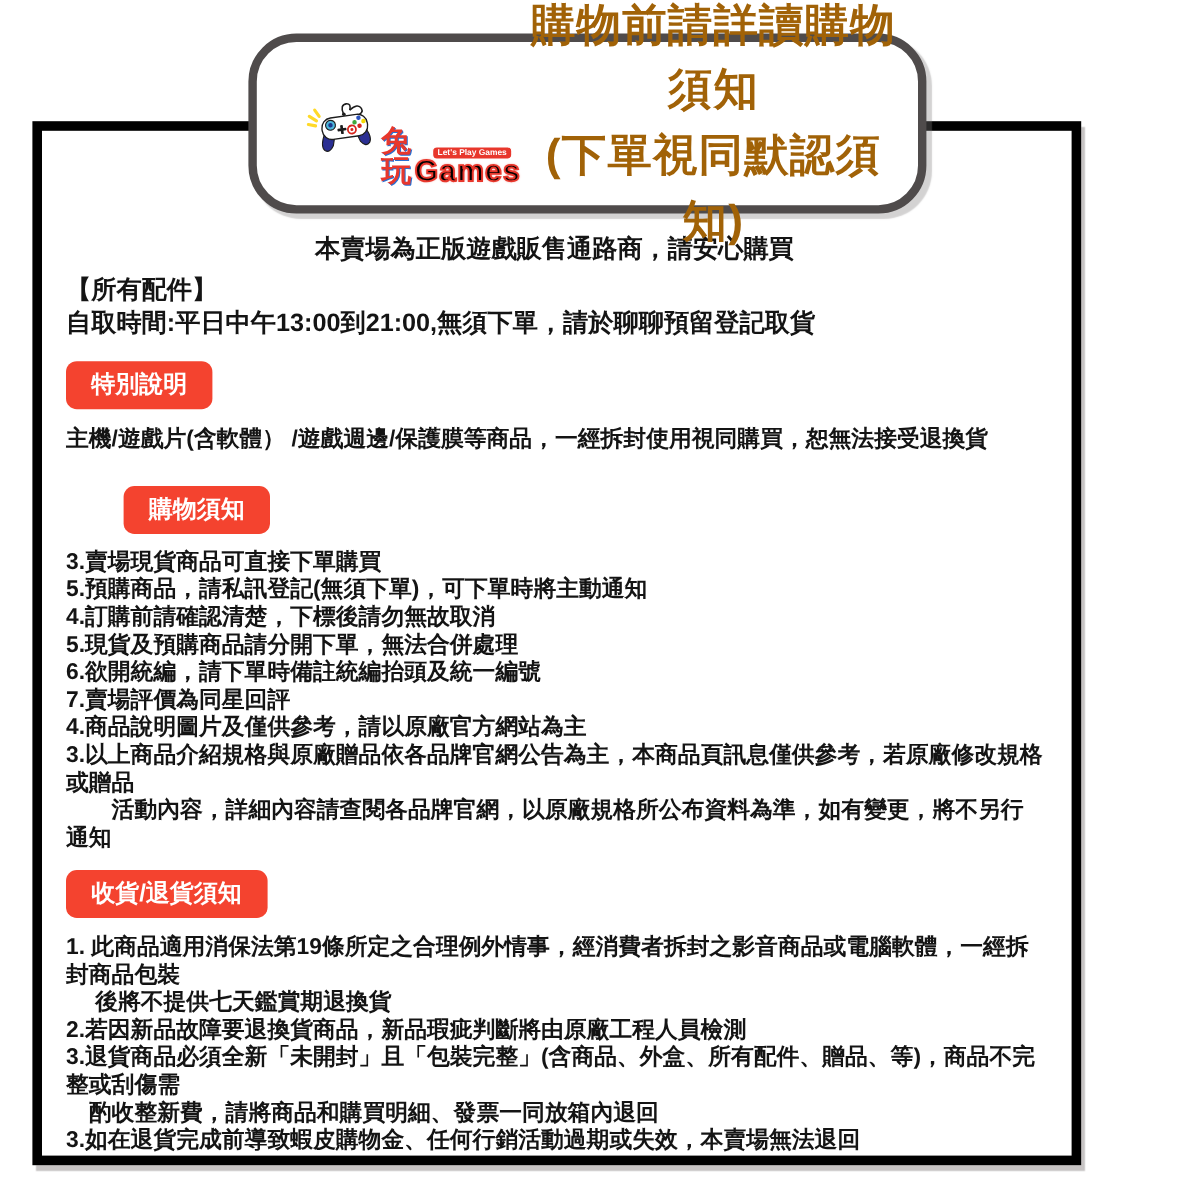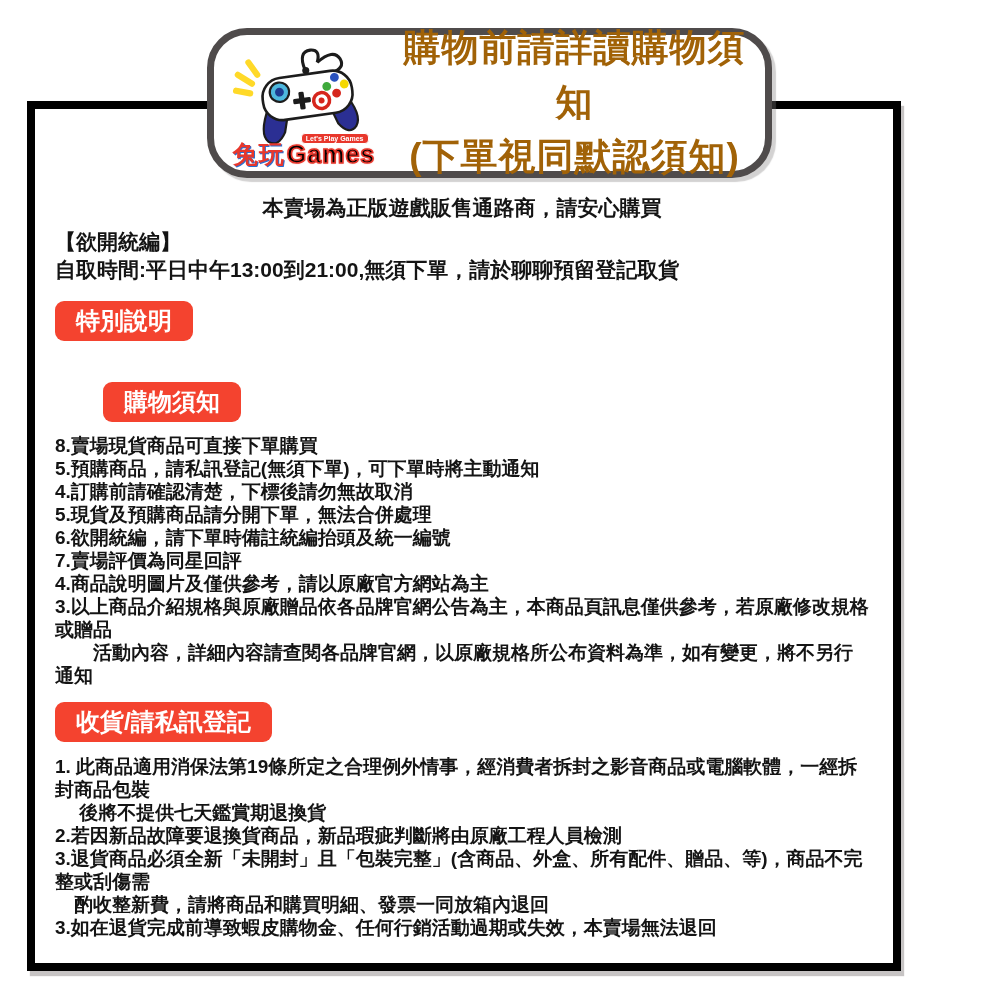--- a/index.html
+++ b/index.html
@@ -37,22 +37,23 @@
     box-sizing:border-box;
     border:7px solid #4f4b4b;
     border-radius:40px;
     background:#fff;
     box-shadow:4px 4px 1px rgba(130,125,125,.35);
     z-index:3;
     display:flex;align-items:center;
   }
   .logo-col{
     width:180px;flex:0 0 180px;
-    display:flex;flex-direction:column;align-items:center;
+    display:flex;flex-direction:row;align-items:flex-end;
     padding-top:6px;
+    margin-left:40px;
   }
   .brand-row{
     display:flex;align-items:flex-end;gap:2px;
     margin-top:-4px;line-height:1;
   }
   .brand-cn{
     font-size:25px;font-weight:800;color:#e8372c;
     text-shadow:1px 1px 0 #2a6fd2;
     letter-spacing:1px;
   }
@@ -85,21 +86,21 @@
     line-height:30px;
   }
   .pickup{
     margin-top:5px;
     font-size:21px;font-weight:600;
     line-height:28px;
   }
   .badge{
     display:inline-block;
     background:#f4432f;color:#fff;
-    font-size:24px;font-weight:600;
+    font-size:20px;font-weight:600;
     line-height:24px;
     padding:8px 21px;
     border-radius:9px;
   }
   .badge-special{margin-top:17px;margin-bottom:14px;}
   .badge-shopping{margin-top:27px;margin-bottom:12px;margin-left:48px;}
   .badge-return{margin-top:15px;margin-bottom:13px;}
   .notice-item{
     font-size:19px;font-weight:600;
     line-height:23px;
@@ -114,43 +115,44 @@
 <div class="page">
 
   <div class="outer-box">
     <div class="content">
 
       <div class="intro">
         <div>本賣場為正版遊戲販售通路商，請安心購買</div>
       </div>
 
       <div class="pickup">
-        <div>【欲開統編】</div>
+        <div>【所有配件】</div>
         <div>自取時間:平日中午13:00到21:00,無須下單，請於聊聊預留登記取貨</div>
       </div>
 
       <div class="section">
         <div><span class="badge badge-special">特別說明</span></div>
+        <div class="notice-item">主機/遊戲片(含軟體） /遊戲週邊/保護膜等商品，一經拆封使用視同購買，恕無法接受退換貨</div>
       </div>
 
       <div class="section">
         <div><span class="badge badge-shopping">購物須知</span></div>
-        <div class="notice-item">8.賣場現貨商品可直接下單購買</div>
+        <div class="notice-item">3.賣場現貨商品可直接下單購買</div>
         <div class="notice-item">5.預購商品，請私訊登記(無須下單)，可下單時將主動通知</div>
         <div class="notice-item">4.訂購前請確認清楚，下標後請勿無故取消</div>
         <div class="notice-item">5.現貨及預購商品請分開下單，無法合併處理</div>
         <div class="notice-item">6.欲開統編，請下單時備註統編抬頭及統一編號</div>
         <div class="notice-item">7.賣場評價為同星回評</div>
         <div class="notice-item">4.商品說明圖片及僅供參考，請以原廠官方網站為主</div>
         <div class="notice-item">3.以上商品介紹規格與原廠贈品依各品牌官網公告為主，本商品頁訊息僅供參考，若原廠修改規格或贈品
 　　活動內容，詳細內容請查閱各品牌官網，以原廠規格所公布資料為準，如有變更，將不另行通知</div>
       </div>
 
       <div class="section">
-        <div><span class="badge badge-return">收貨/請私訊登記</span></div>
+        <div><span class="badge badge-return">收貨/退貨須知</span></div>
         <div class="notice-item">1. 此商品適用消保法第19條所定之合理例外情事，經消費者拆封之影音商品或電腦軟體，一經拆封商品包裝
 　 後將不提供七天鑑賞期退換貨</div>
         <div class="notice-item">2.若因新品故障要退換貨商品，新品瑕疵判斷將由原廠工程人員檢測</div>
         <div class="notice-item">3.退貨商品必須全新「未開封」且「包裝完整」(含商品、外盒、所有配件、贈品、等)，商品不完整或刮傷需
 　酌收整新費，請將商品和購買明細、發票一同放箱內退回</div>
         <div class="notice-item">3.如在退貨完成前導致蝦皮購物金、任何行銷活動過期或失效，本賣場無法退回</div>
       </div>
 
     </div>
   </div>

